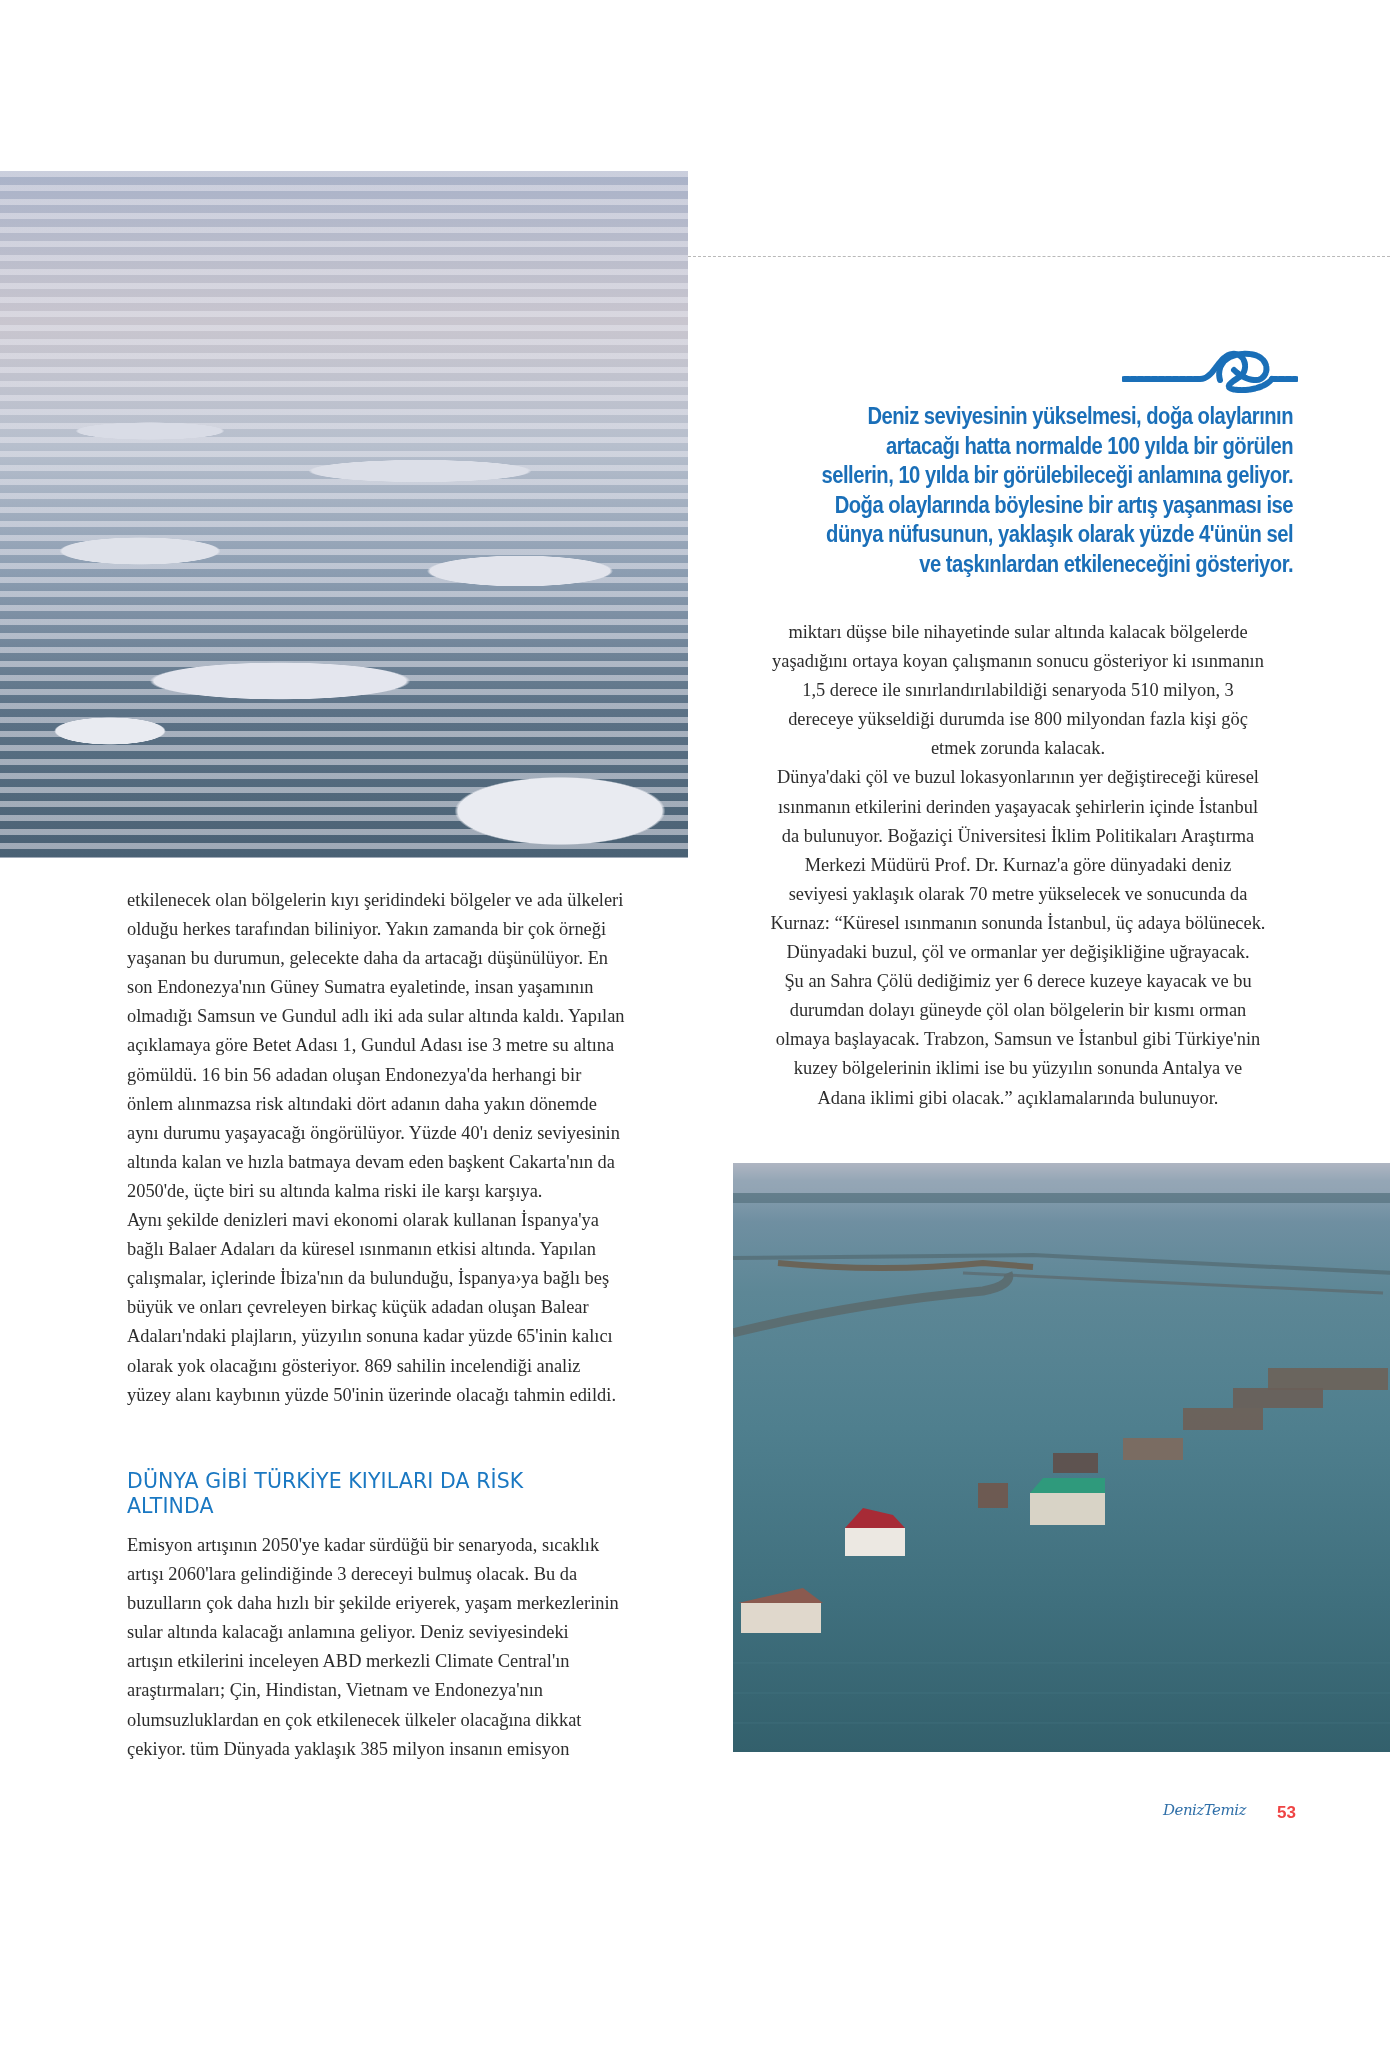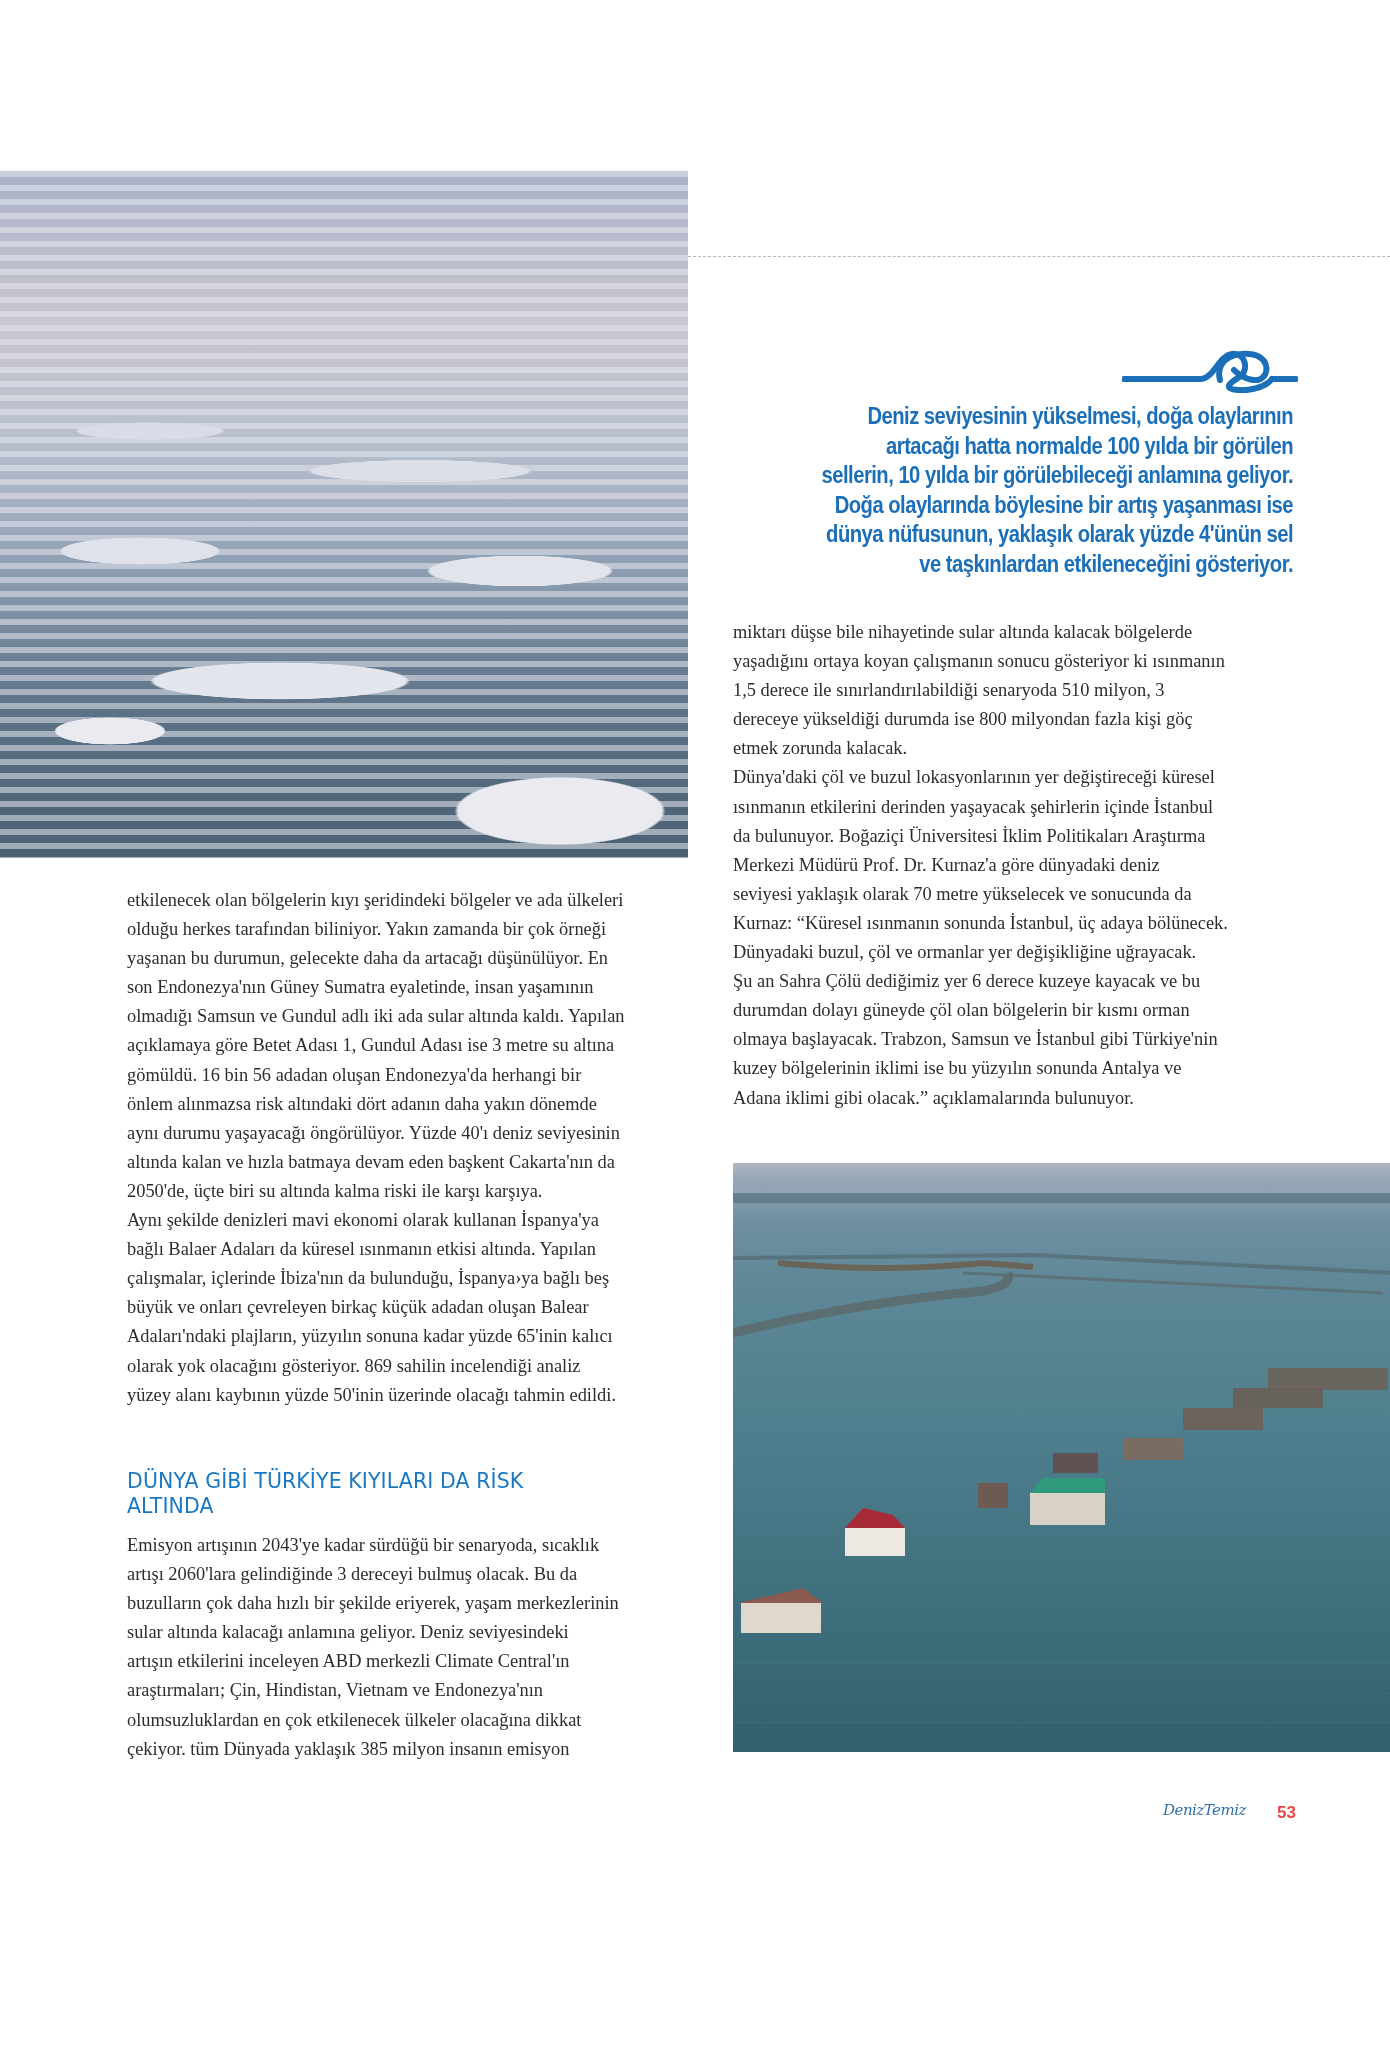--- a/index.html
+++ b/index.html
@@ -44,21 +44,21 @@
     color: #1a6fb8; text-align: right;
     letter-spacing: -0.6px; transform: scaleX(0.86); transform-origin: right top;
     width: 636px; left: 657px;
   }
   .pullquote div { white-space: nowrap; }
   .col {
     position: absolute; font-size: 18.4px; line-height: 29.1px; color: #2d2d2d;
   }
   .col div { white-space: nowrap; }
   #col-left-top { left: 127px; top: 886px; width: 570px; }
-  #col-right { left: 733px; top: 618px; width: 570px; }
+  #col-right { left: 733px; top: 618px; width: 570px; text-align: center; }
   #col-left-bottom { left: 127px; top: 1531px; width: 570px; }
   .heading {
     position: absolute; left: 127px; top: 1469px;
     font-family: "DejaVu Sans", "Liberation Sans", sans-serif;
     font-weight: normal; font-size: 20.5px; line-height: 25px; color: #1a78c2;
     letter-spacing: 0.1px;
   }
   .footer-brand {
     position: absolute; left: 1163px; top: 1801px;
     font-family: "DejaVu Serif", serif; font-style: italic;
@@ -135,21 +135,21 @@
   <div>olarak yok olacağını gösteriyor. 869 sahilin incelendiği analiz</div>
   <div>yüzey alanı kaybının yüzde 50'inin üzerinde olacağı tahmin edildi.</div>
 </div>
 
 <div class="heading">
   <div>DÜNYA GİBİ TÜRKİYE KIYILARI DA RİSK</div>
   <div>ALTINDA</div>
 </div>
 
 <div id="col-left-bottom" class="col">
-  <div>Emisyon artışının 2043'ye kadar sürdüğü bir senaryoda, sıcaklık</div>
+  <div>Emisyon artışının 2050'ye kadar sürdüğü bir senaryoda, sıcaklık</div>
   <div>artışı 2060'lara gelindiğinde 3 dereceyi bulmuş olacak. Bu da</div>
   <div>buzulların çok daha hızlı bir şekilde eriyerek, yaşam merkezlerinin</div>
   <div>sular altında kalacağı anlamına geliyor. Deniz seviyesindeki</div>
   <div>artışın etkilerini inceleyen ABD merkezli Climate Central'ın</div>
   <div>araştırmaları; Çin, Hindistan, Vietnam ve Endonezya'nın</div>
   <div>olumsuzluklardan en çok etkilenecek ülkeler olacağına dikkat</div>
   <div>çekiyor. tüm Dünyada yaklaşık 385 milyon insanın emisyon</div>
 </div>
 
 <div id="photo-flood" class="photo" title="Aerial view of flooded village houses in water">

